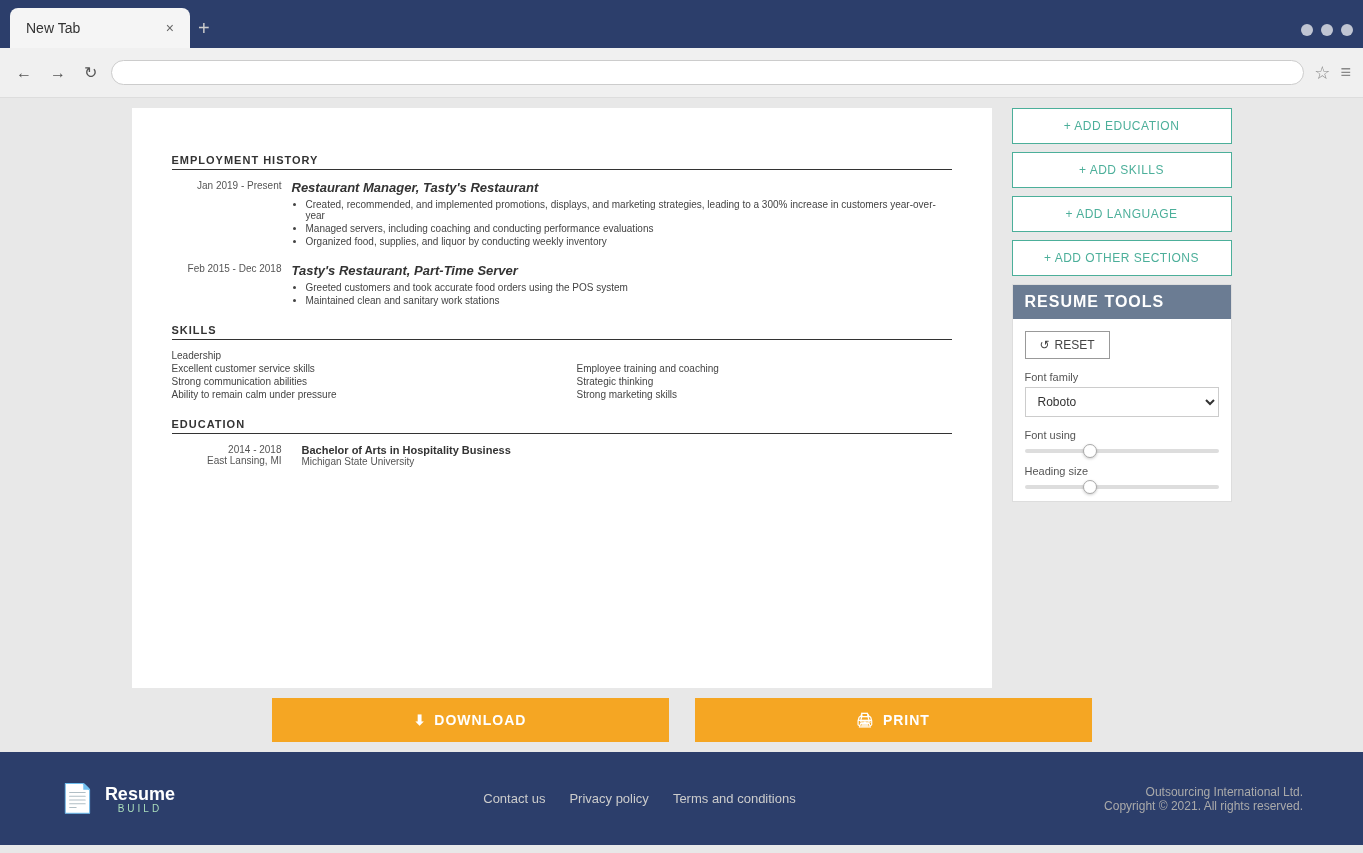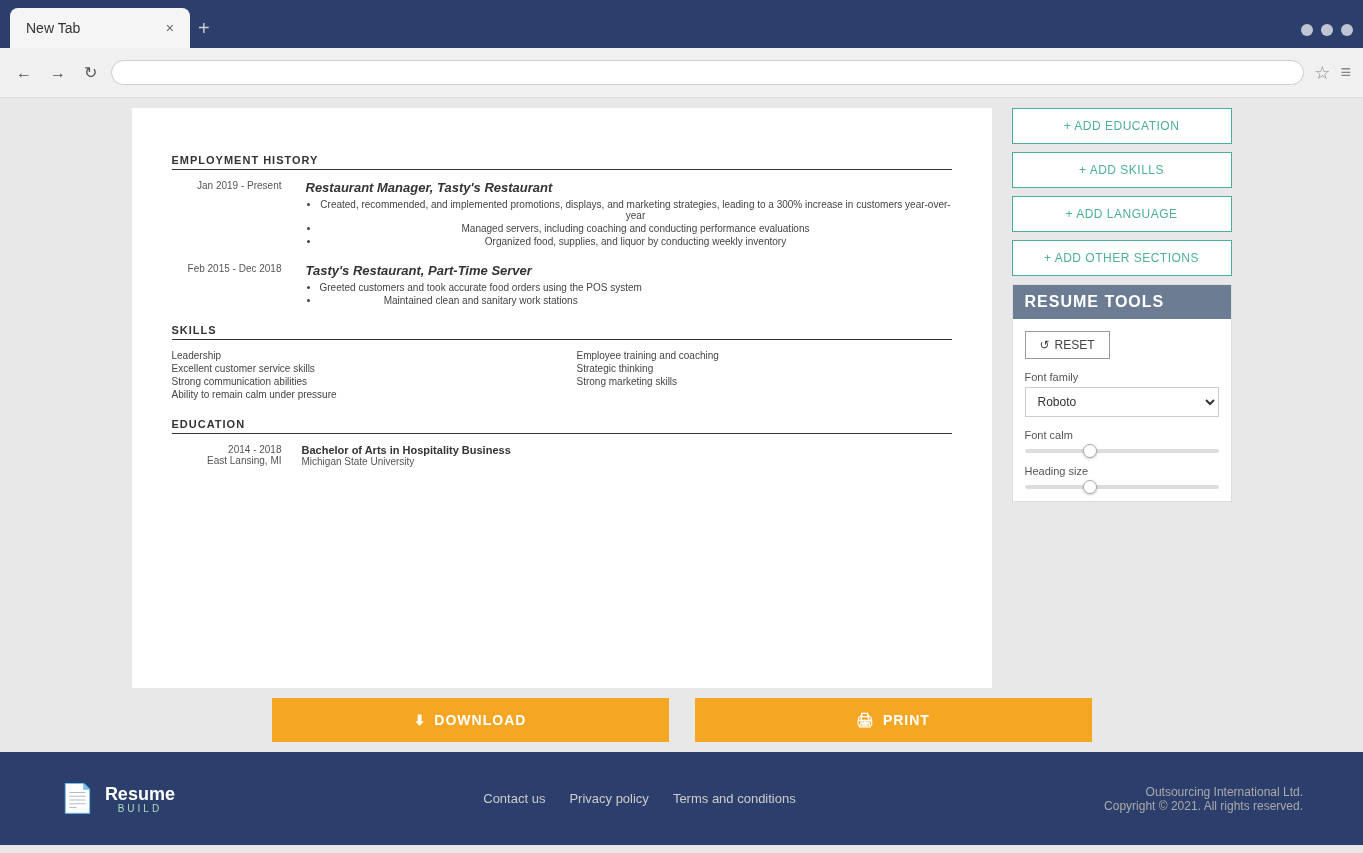--- a/index.html
+++ b/index.html
@@ -128,49 +128,49 @@
       text-transform: uppercase;
       letter-spacing: 1px;
       border-bottom: 1px solid #333;
       padding-bottom: 3px;
       margin-bottom: 10px;
       margin-top: 16px;
     }
 
     .employment-entry {
       display: flex;
-      gap: 24px;
+      gap: 10px;
       margin-bottom: 14px;
     }
     .employment-date {
       font-size: 10px;
       color: #555;
       min-width: 110px;
       text-align: right;
     }
     .employment-details h4 {
       font-size: 13px;
       font-weight: bold;
       margin-bottom: 4px;
       font-style: italic;
     }
     .employment-details ul {
       padding-left: 14px;
       margin: 0;
-      text-align: center;
     }
     .employment-details ul li {
       font-size: 10px;
       color: #444;
       margin-bottom: 2px;
     }
 
     .skills-grid {
       display: flex;
       gap: 30px;
+      align-items: flex-end;
     }
     .skills-col {
       flex: 1;
     }
     .skills-col p {
       font-size: 10px;
       color: #444;
       margin-bottom: 2px;
     }
 
@@ -455,21 +455,21 @@
             <span>RESET</span>
           </button>
 
           <div class="tool-label">Font family</div>
           <select class="font-select">
             <option>Roboto</option>
             <option>Arial</option>
             <option>Georgia</option>
           </select>
 
-          <div class="tool-label">Font calm</div>
+          <div class="tool-label">Font using</div>
           <div class="slider-track">
             <div class="slider-thumb"></div>
           </div>
 
           <div class="tool-label">Heading size</div>
           <div class="slider-track">
             <div class="slider-thumb"></div>
           </div>
         </div>
       </div>

